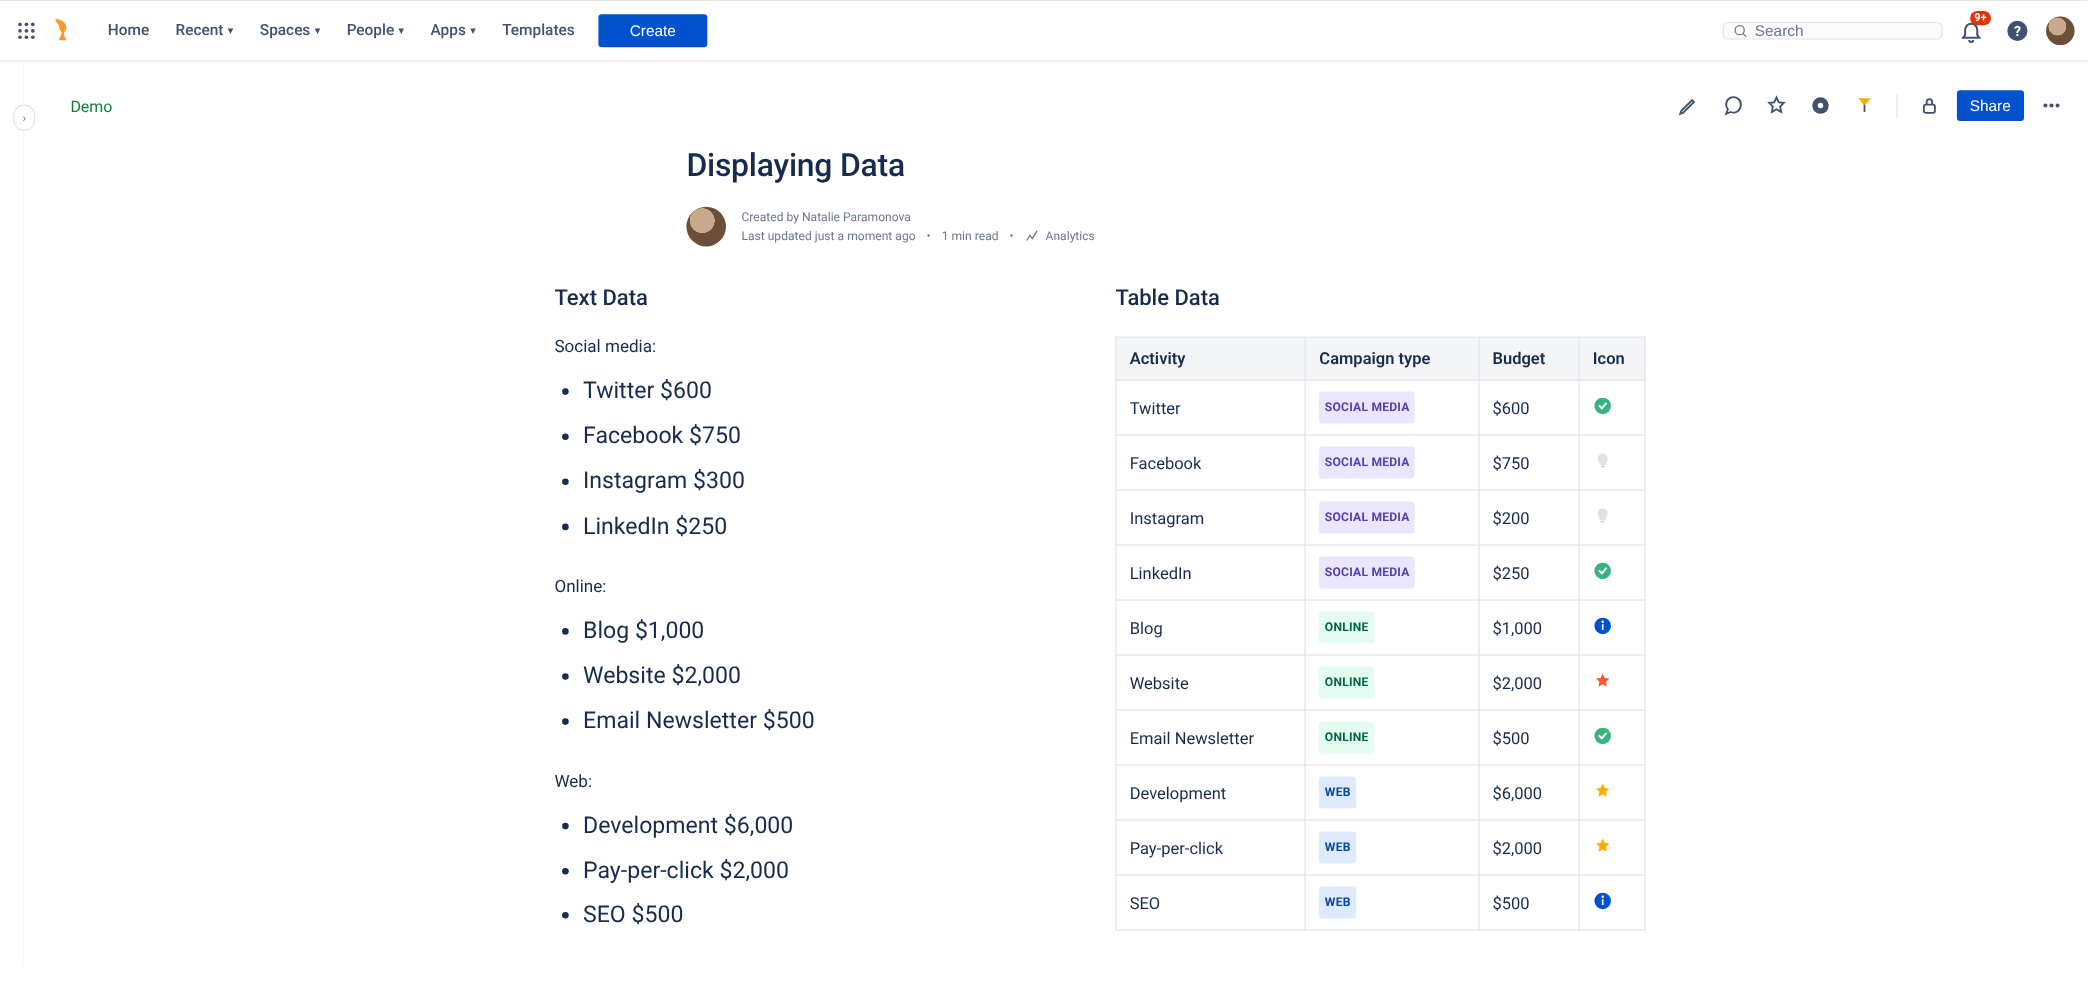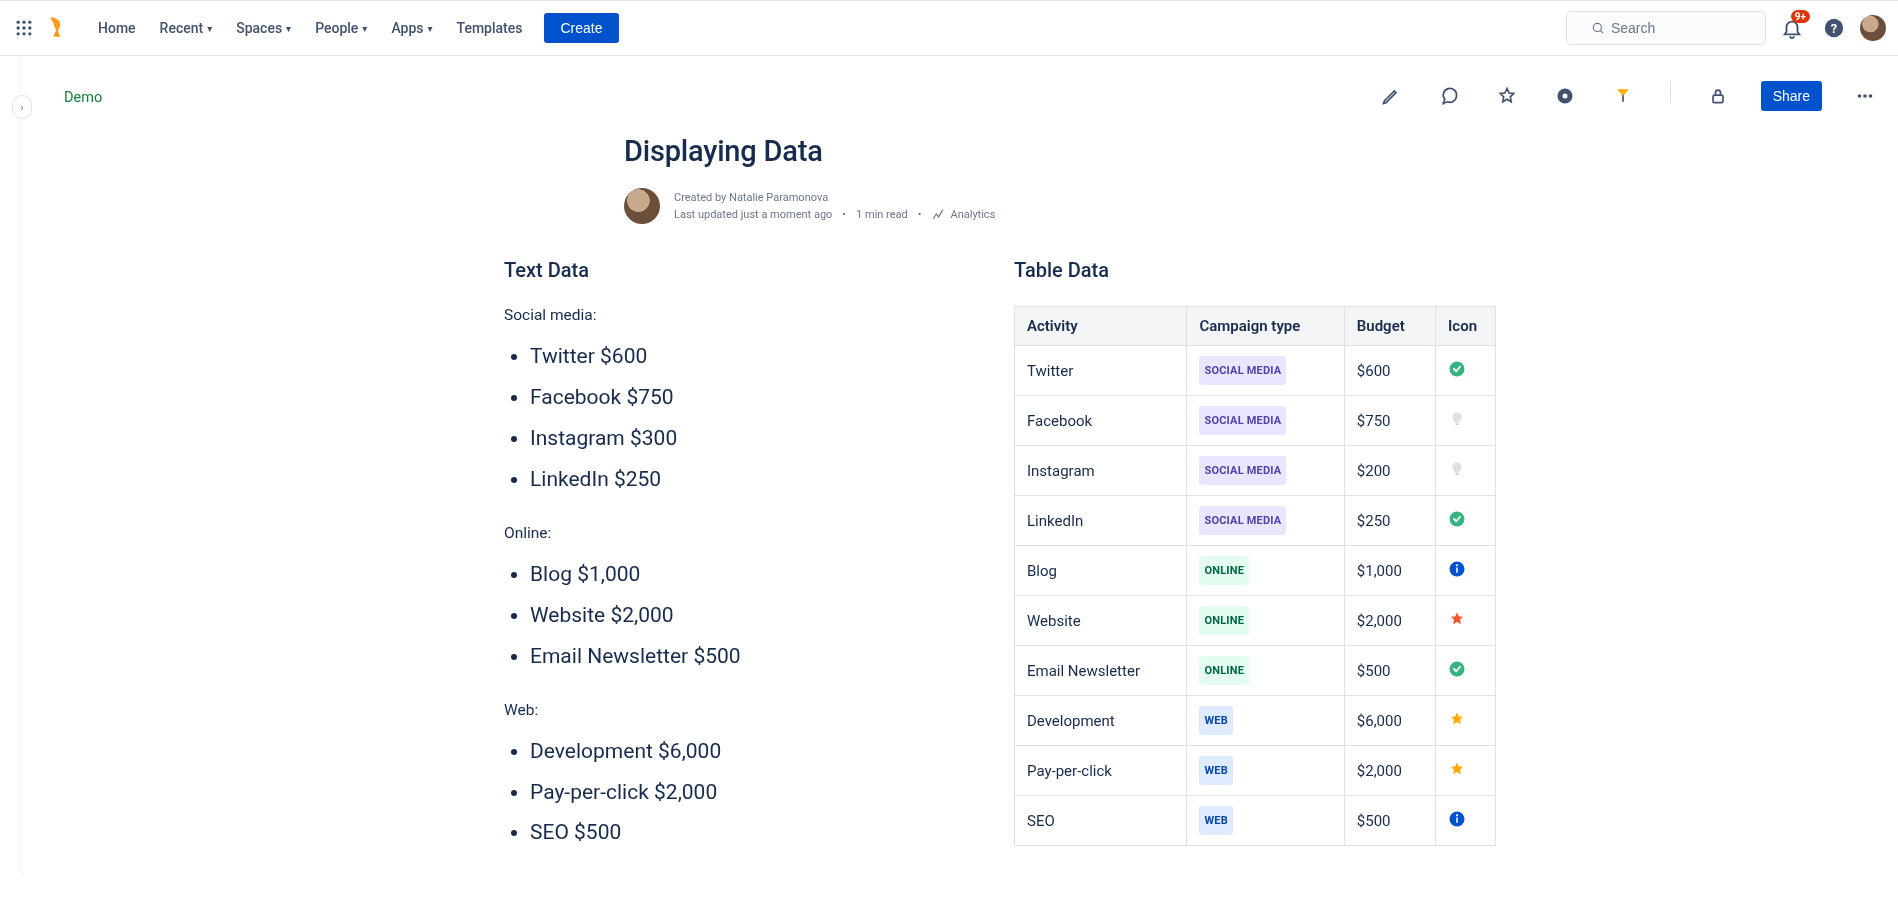--- a/index.html
+++ b/index.html
@@ -42,41 +42,41 @@
     border-radius:3px;
     cursor:pointer;
     display:flex; align-items:center; gap:4px;
   }
   .chev { font-size:10px; color:#42526E; }
   .create-btn {
     margin-left: 12px;
     background:#0052CC;
     color:#fff;
     border:none;
-    padding: 7px 16px;
+    padding: 7px 28px;
     border-radius:3px;
     font-weight:500;
     font-size:14px;
     cursor:pointer;
   }
   .nav-right {
     margin-left:auto;
     display:flex;
     align-items:center;
     gap:10px;
   }
   .search-box {
     display:flex;
     align-items:center;
     border:1px solid #DFE1E6;
     background:#FAFBFC;
     border-radius:5px;
     width: 200px;
-    height: 34px;
-    padding: 0 24px;
+    height: 16px;
+    padding: 0 8px;
     color:#6B778C;
   }
   .search-box svg { width:16px; height:16px; margin-right:6px; }
   .search-box input {
     border:none; background:transparent; outline:none;
     font-size:14px; width:100%; color:#172B4D;
   }
   .search-box input::placeholder { color:#6B778C; }
   .notif-wrap { position:relative; width:32px; height:32px; display:flex; align-items:center; justify-content:center; cursor:pointer;}
   .notif-wrap svg { width:22px; height:22px; color:#42526E; }
@@ -117,21 +117,21 @@
     height: 54px;
     padding-right: 18px;
   }
   .breadcrumb {
     color:#15803d;
     font-size:14.5px;
     padding-top: 28px;
   }
   .page-actions {
     margin-left:auto;
-    display:flex; gap:28px;
+    display:flex; align-items:center; gap:10px;
     padding-top: 26px;
   }
   .pa-icon { width:30px; height:30px; display:flex; align-items:center; justify-content:center; cursor:pointer; border-radius:3px;}
   .pa-icon svg { width:20px; height:20px; color:#42526E; }
   .pa-sep { width:1px; height:22px; background:#DFE1E6; margin:0 4px;}
   .share-btn {
     background:#0052CC; color:#fff; border:none;
     padding:6px 12px; border-radius:3px;
     font-weight:500; font-size:14px; cursor:pointer;
   }

